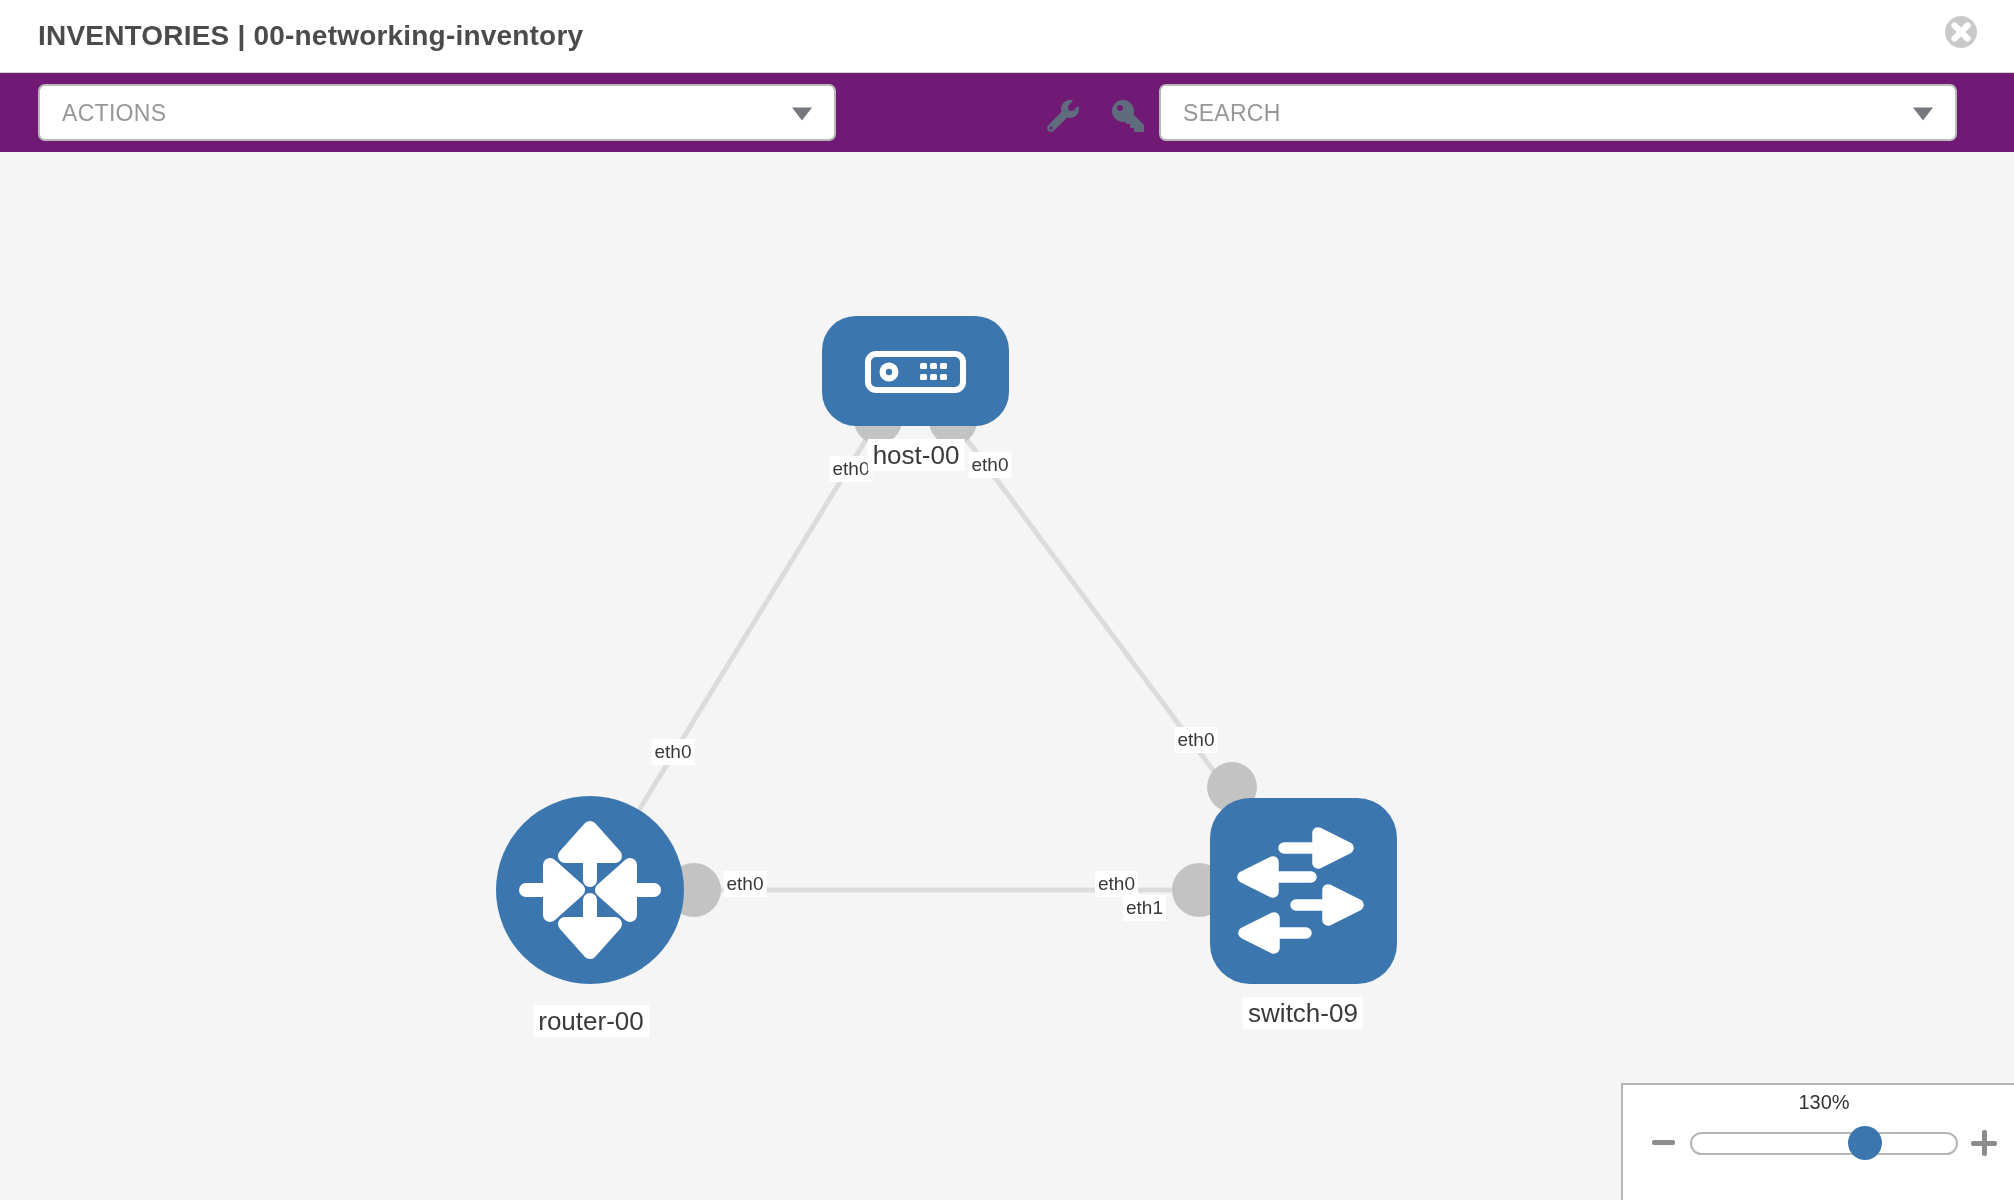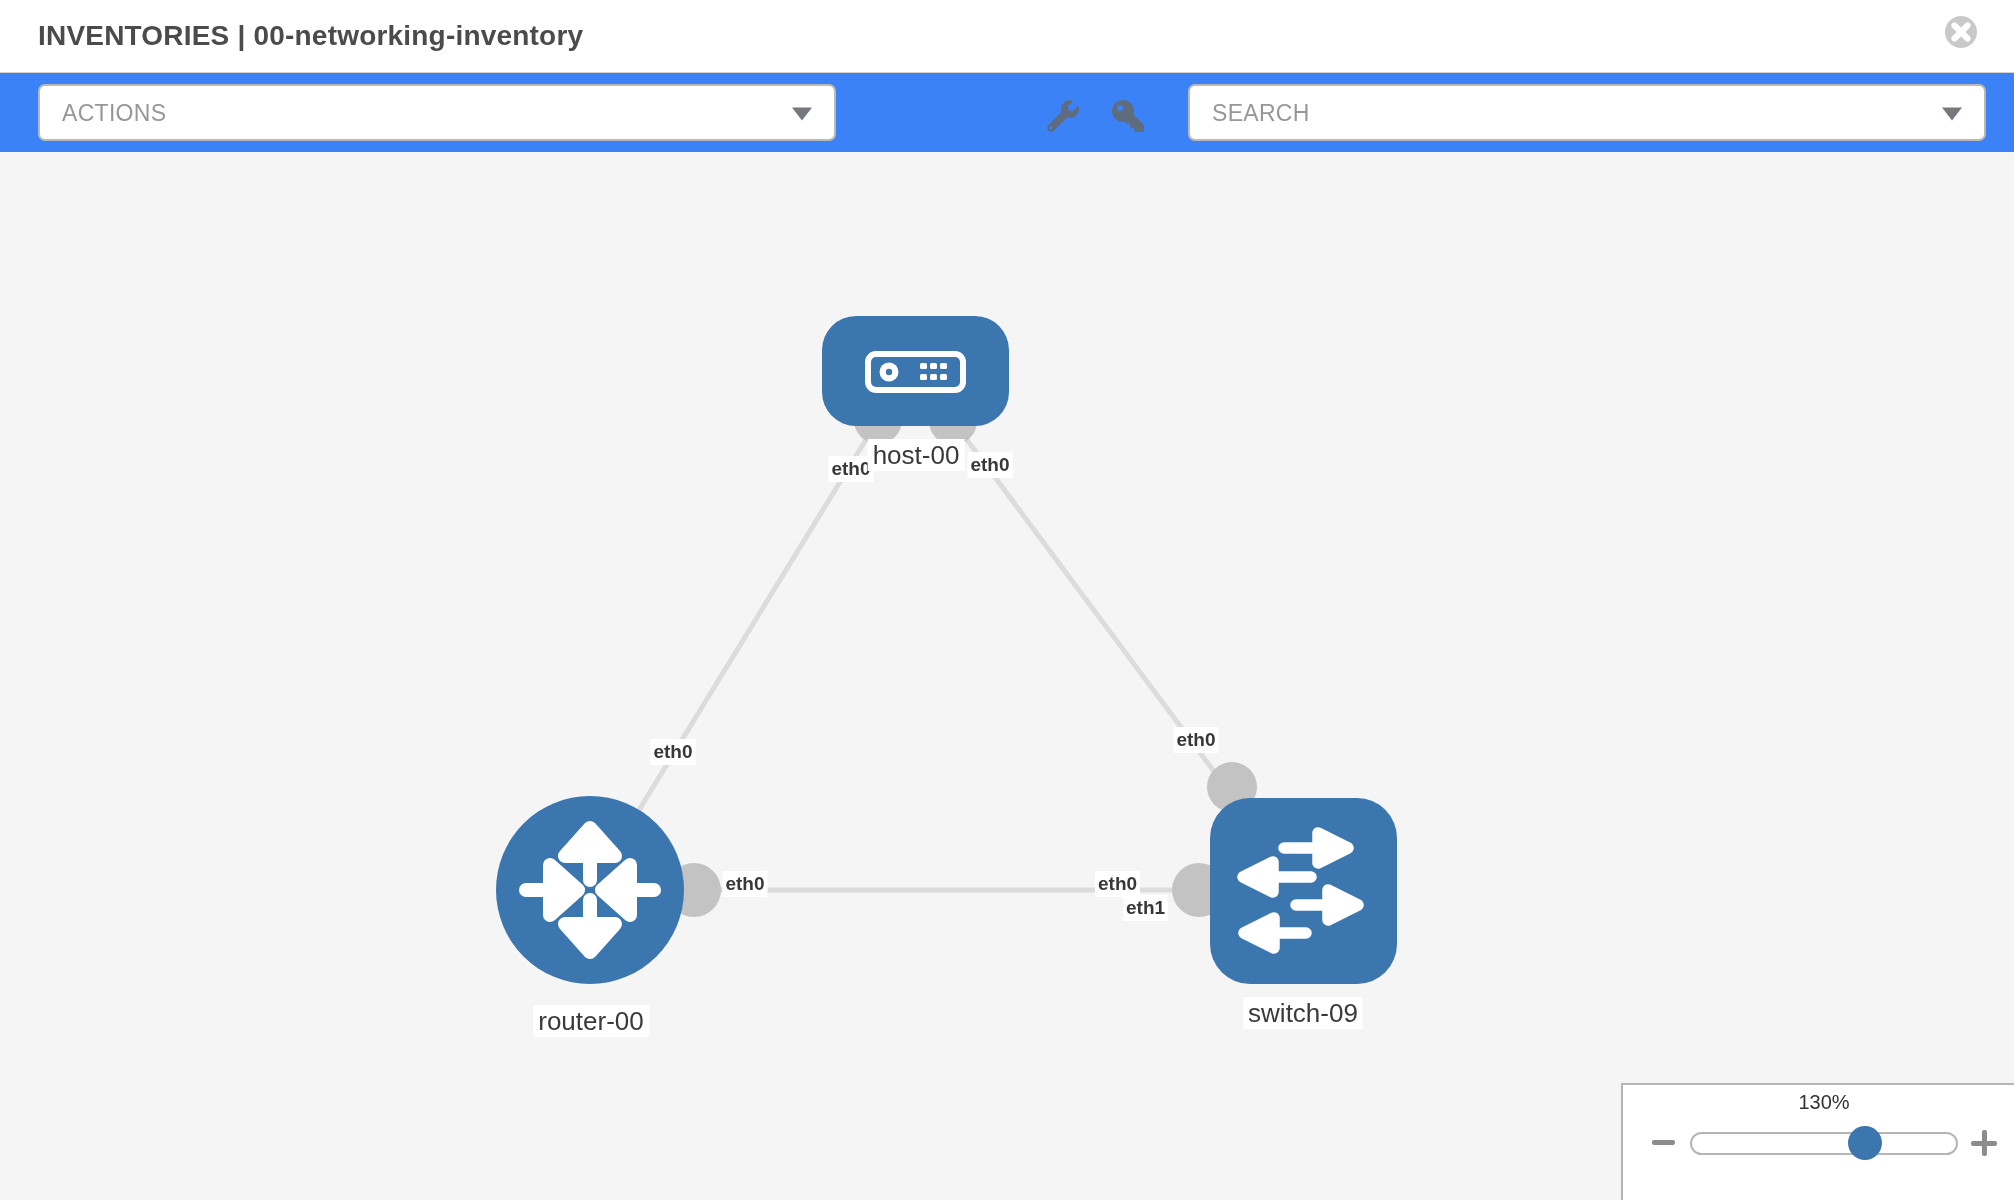--- a/index.html
+++ b/index.html
@@ -6,37 +6,37 @@
   body{
     width:2014px;height:1200px;overflow:hidden;position:relative;
     font-family:"Liberation Sans",sans-serif;background:#ffffff;
   }
   
   .hdr{position:absolute;left:0;top:0;width:1603px;height:72px;background:#fff;}
   .hdr-title{position:absolute;left:38px;top:50%;transform:translateY(-50%);
     font-size:28px;font-weight:bold;color:#4b4b4b;letter-spacing:.2px;}
   .close-btn{position:absolute;left:1943px;top:14px;width:36px;height:36px;cursor:pointer;}
   
-  .tbar{position:absolute;left:0;top:72px;width:2014px;height:96px;background:#3b82f6;
+  .tbar{position:absolute;left:0;top:72px;width:2014px;height:96px;background:#701a75;
     border-top:1px solid #d2d2d2;border-bottom:1px solid #d2d2d2;box-sizing:border-box;}
   .selbox{position:absolute;top:11px;height:57px;width:798px;background:#fff;
     border:2px solid #b9b9b9;border-radius:7px;box-sizing:border-box;}
   .selbox .ph{position:absolute;left:22px;top:50%;transform:translateY(-50%);
     font-size:23px;color:#979797;letter-spacing:.3px;}
   .caret{position:absolute;right:22px;top:50%;transform:translateY(-42%);
     width:0;height:0;border-left:10px solid transparent;border-right:10px solid transparent;
     border-top:13px solid #75787c;}
   .tool-ic{position:absolute;top:27px;width:32px;height:32px;cursor:pointer;}
   
   .canvas{position:absolute;left:0;top:152px;width:2014px;height:1048px;background:#f5f5f5;}
   .canvas svg{position:absolute;left:0;top:0;}
   .lbl{position:absolute;transform:translate(-50%,-50%);background:#fff;color:#3a3a3a;
     font-size:26px;line-height:30px;padding:1px 5px;white-space:nowrap;z-index:3;}
   .ethlbl{position:absolute;transform:translate(-50%,-50%);background:#fff;color:#383838;
-    font-size:19px;line-height:22px;padding:2px 3px;white-space:nowrap;z-index:2;font-weight:bold;}
+    font-size:19px;line-height:22px;padding:2px 3px;white-space:nowrap;z-index:2;}
   .ethlbl.abs{transform:translateY(-50%);}
   
   .zoompanel{position:absolute;left:1621px;top:1083px;width:393px;height:133px;background:#fff;
     border-top:2px solid #b5b5b5;border-left:2px solid #b5b5b5;box-sizing:border-box;z-index:5;}
   .zoom-level{position:absolute;left:67px;top:6px;width:268px;text-align:center;
     font-size:20px;color:#333;}
   .zminus{position:absolute;left:29px;top:55px;width:23px;height:5px;background:#8c8c8c;
     border-radius:2px;cursor:pointer;}
   .zplus{position:absolute;left:348px;top:45px;width:26px;height:26px;cursor:pointer;}
   .zplus:before{content:"";position:absolute;left:0;top:10.5px;width:26px;height:5px;
@@ -67,21 +67,21 @@
 
   <svg class="tool-ic" style="left:1047px;" viewBox="0 0 512 512">
     <path fill="#5f6c7d" d="M507.73 109.1c-2.24-9.03-13.54-12.09-20.12-5.51l-74.36 74.36-67.88-11.31-11.31-67.88 74.36-74.36c6.62-6.62 3.43-17.9-5.66-20.16-47.38-11.74-99.55.91-136.58 37.93-39.64 39.64-50.55 97.1-34.05 147.2L18.74 402.76c-24.99 24.99-24.99 65.51 0 90.5 24.99 24.99 65.51 24.99 90.5 0l213.21-213.21c50.12 16.71 107.47 5.68 147.37-34.22 37.07-37.07 49.7-89.32 37.91-136.73zM64 472c-13.25 0-24-10.75-24-24 0-13.26 10.75-24 24-24s24 10.74 24 24c0 13.25-10.75 24-24 24z"></path>
   </svg>
   <svg class="tool-ic" style="left:1112px;" viewBox="0 0 512 512">
     <g transform="translate(512,0) scale(-1,1)">
       <path fill="#5f6c7d" d="M512 176.001C512 273.203 433.202 352 336 352c-11.22 0-22.19-1.062-32.827-3.069l-24.012 27.014A23.999 23.999 0 0 1 261.223 384H224v40c0 13.255-10.745 24-24 24h-40v40c0 13.255-10.745 24-24 24H24c-13.255 0-24-10.745-24-24v-78.059c0-6.365 2.529-12.47 7.029-16.971l161.802-161.802C163.108 213.814 160 195.271 160 176 160 78.798 238.797.001 335.999 0 433.488-.001 512 78.511 512 176.001zM336 128c0 26.51 21.49 48 48 48s48-21.49 48-48-21.49-48-48-48-48 21.49-48 48z"></path>
     </g>
   </svg>
 
-  <div class="selbox" style="left:1188px;">
+  <div class="selbox" style="left:1159px;">
     <span class="ph">SEARCH</span>
     <span class="caret"></span>
   </div>
 </div>
 
 <div class="canvas">
   <svg width="2014" height="1048" viewBox="0 0 2014 1048">
 
     <g stroke="#dcdcdc" stroke-width="5">
       <line x1="878" y1="268" x2="590" y2="738"></line>

